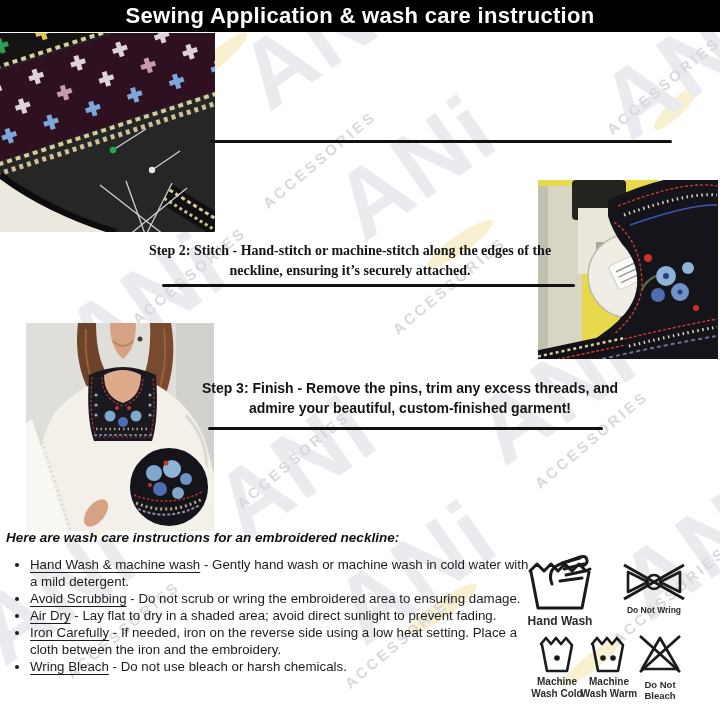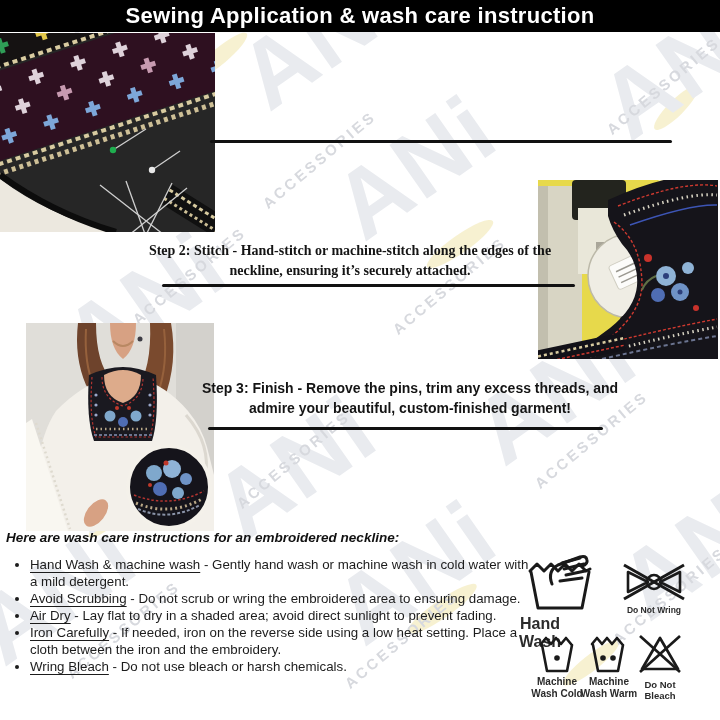--- a/index.html
+++ b/index.html
@@ -34,21 +34,21 @@
   
   #wash-heading{position:absolute;left:6px;top:530px;z-index:5;
         font-weight:700;font-style:italic;font-size:13.5px;color:#111;}
   #wash-list{position:absolute;left:10px;top:556px;width:502px;z-index:5;margin:0;
         padding-left:20px;font-size:13.3px;line-height:17px;color:#1c1c1c;}
   #wash-list li{margin:0;}
   .term{text-decoration:underline;text-underline-offset:2.5px;text-decoration-thickness:1px;}
   
   .sym{position:absolute;z-index:5;}
   .sym-label{position:absolute;z-index:5;text-align:center;color:#2b2b2b;font-weight:700;line-height:1.15;}
-  #lbl-handwash{left:498px;top:615px;width:84px;font-size:16px;}
+  #lbl-handwash{left:518px;top:615px;width:84px;font-size:12px;}
   #lbl-wring{left:610px;top:606px;width:88px;font-size:8.5px;}
   #lbl-cold{left:528px;top:676px;width:58px;font-size:10px;font-weight:600;}
   #lbl-warm{left:580px;top:676px;width:58px;font-size:10px;font-weight:700;}
   #lbl-bleach{left:632px;top:680px;width:56px;font-size:9.5px;}
 </style>
 </head>
 <body>
 
 <div id="page">
 

